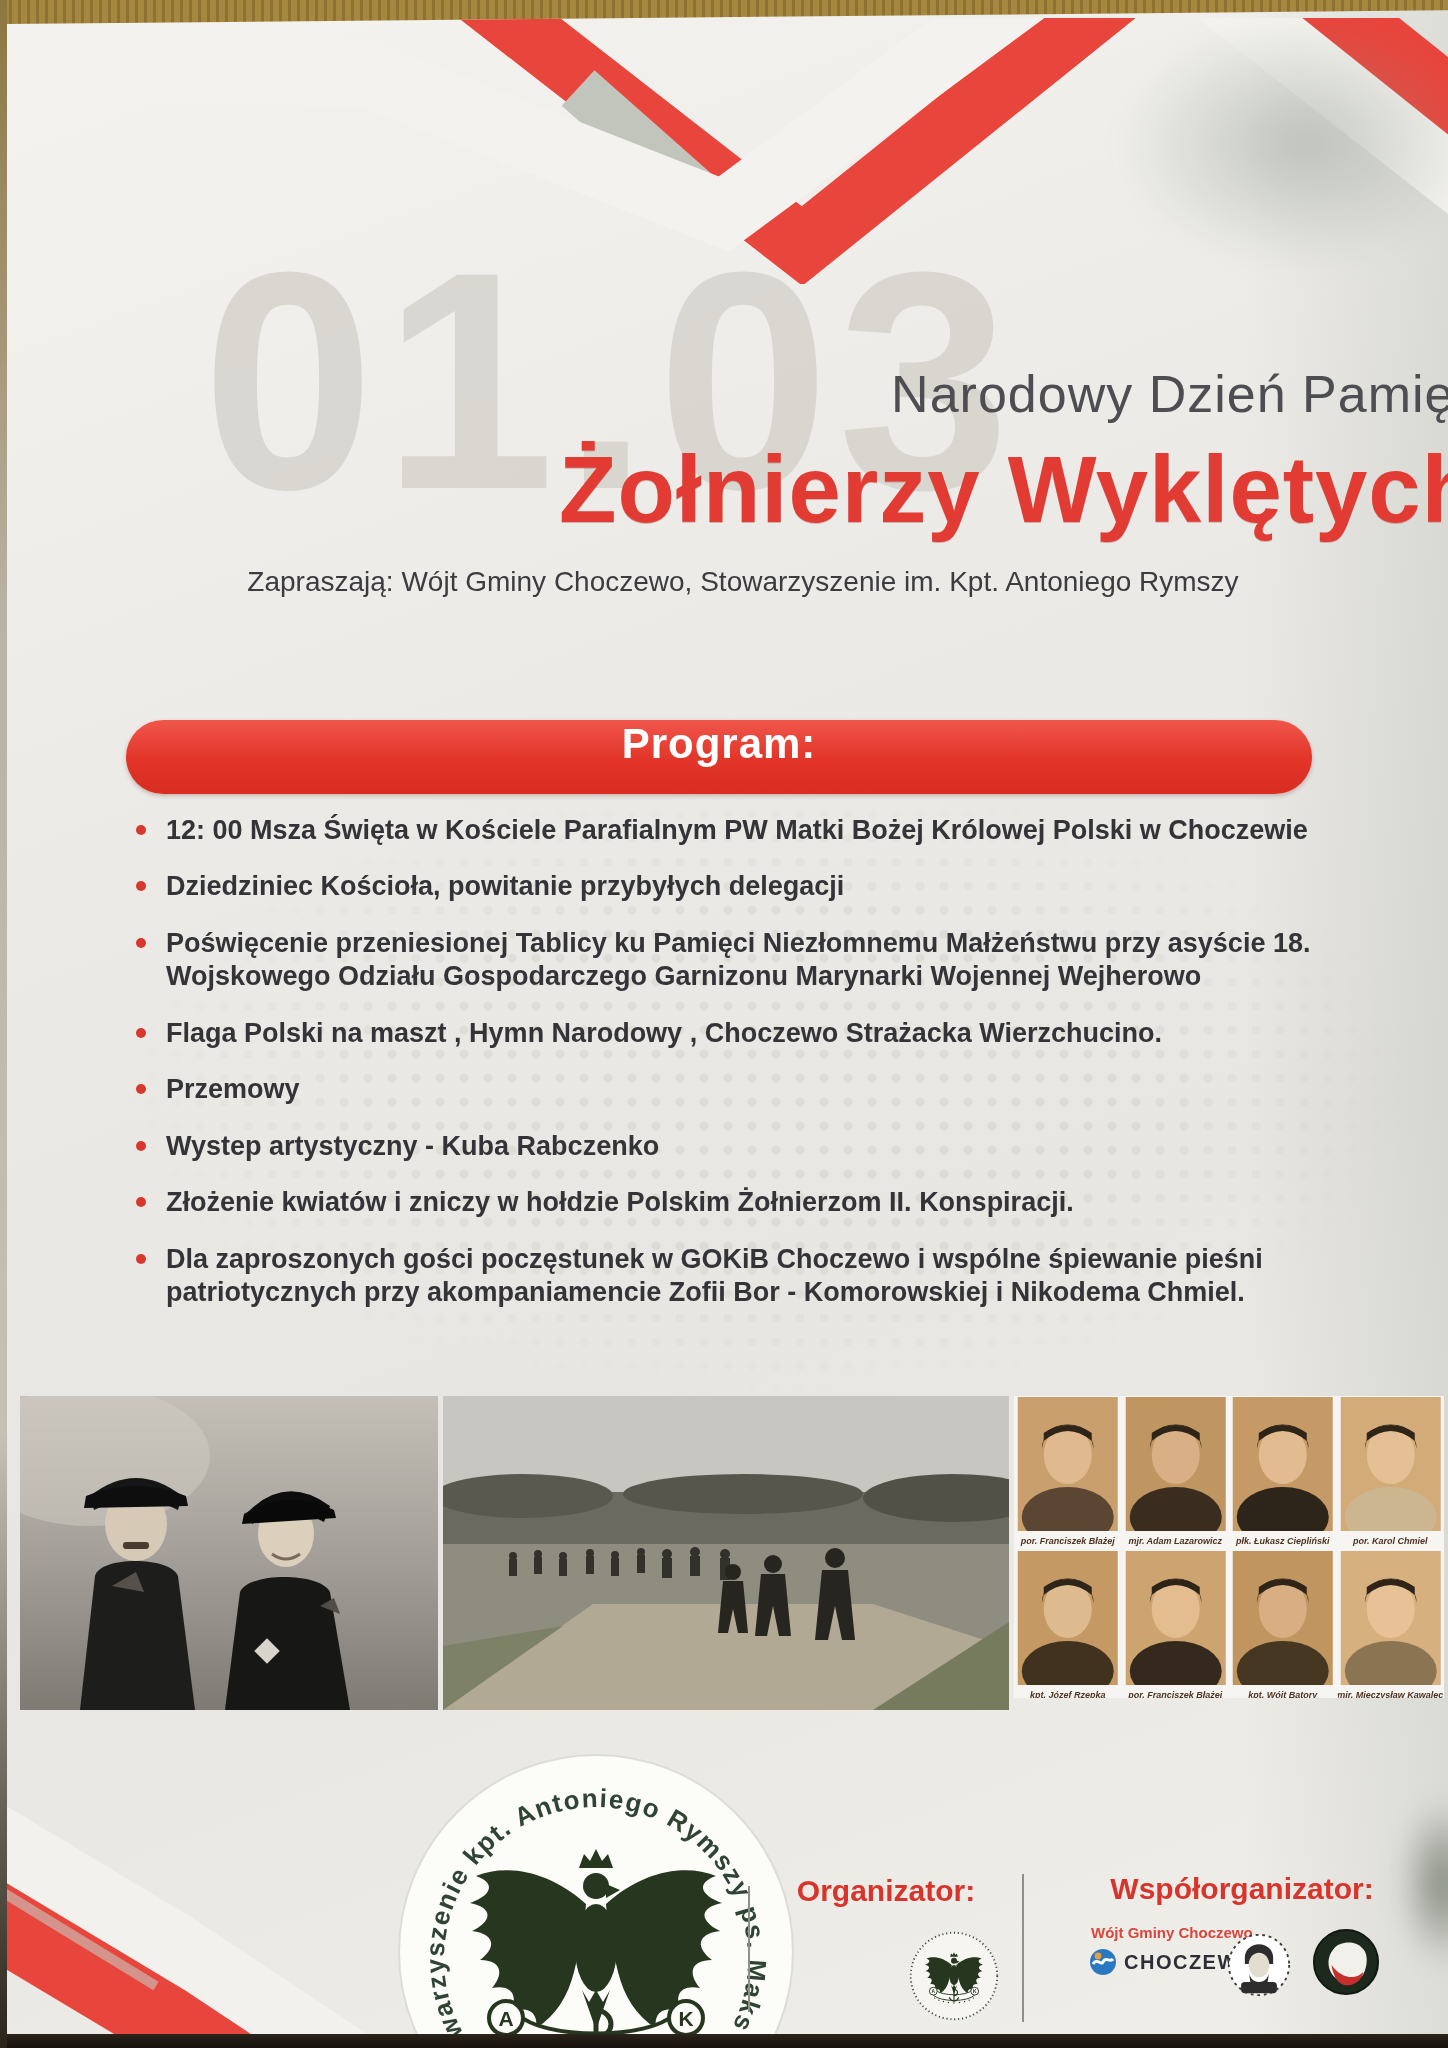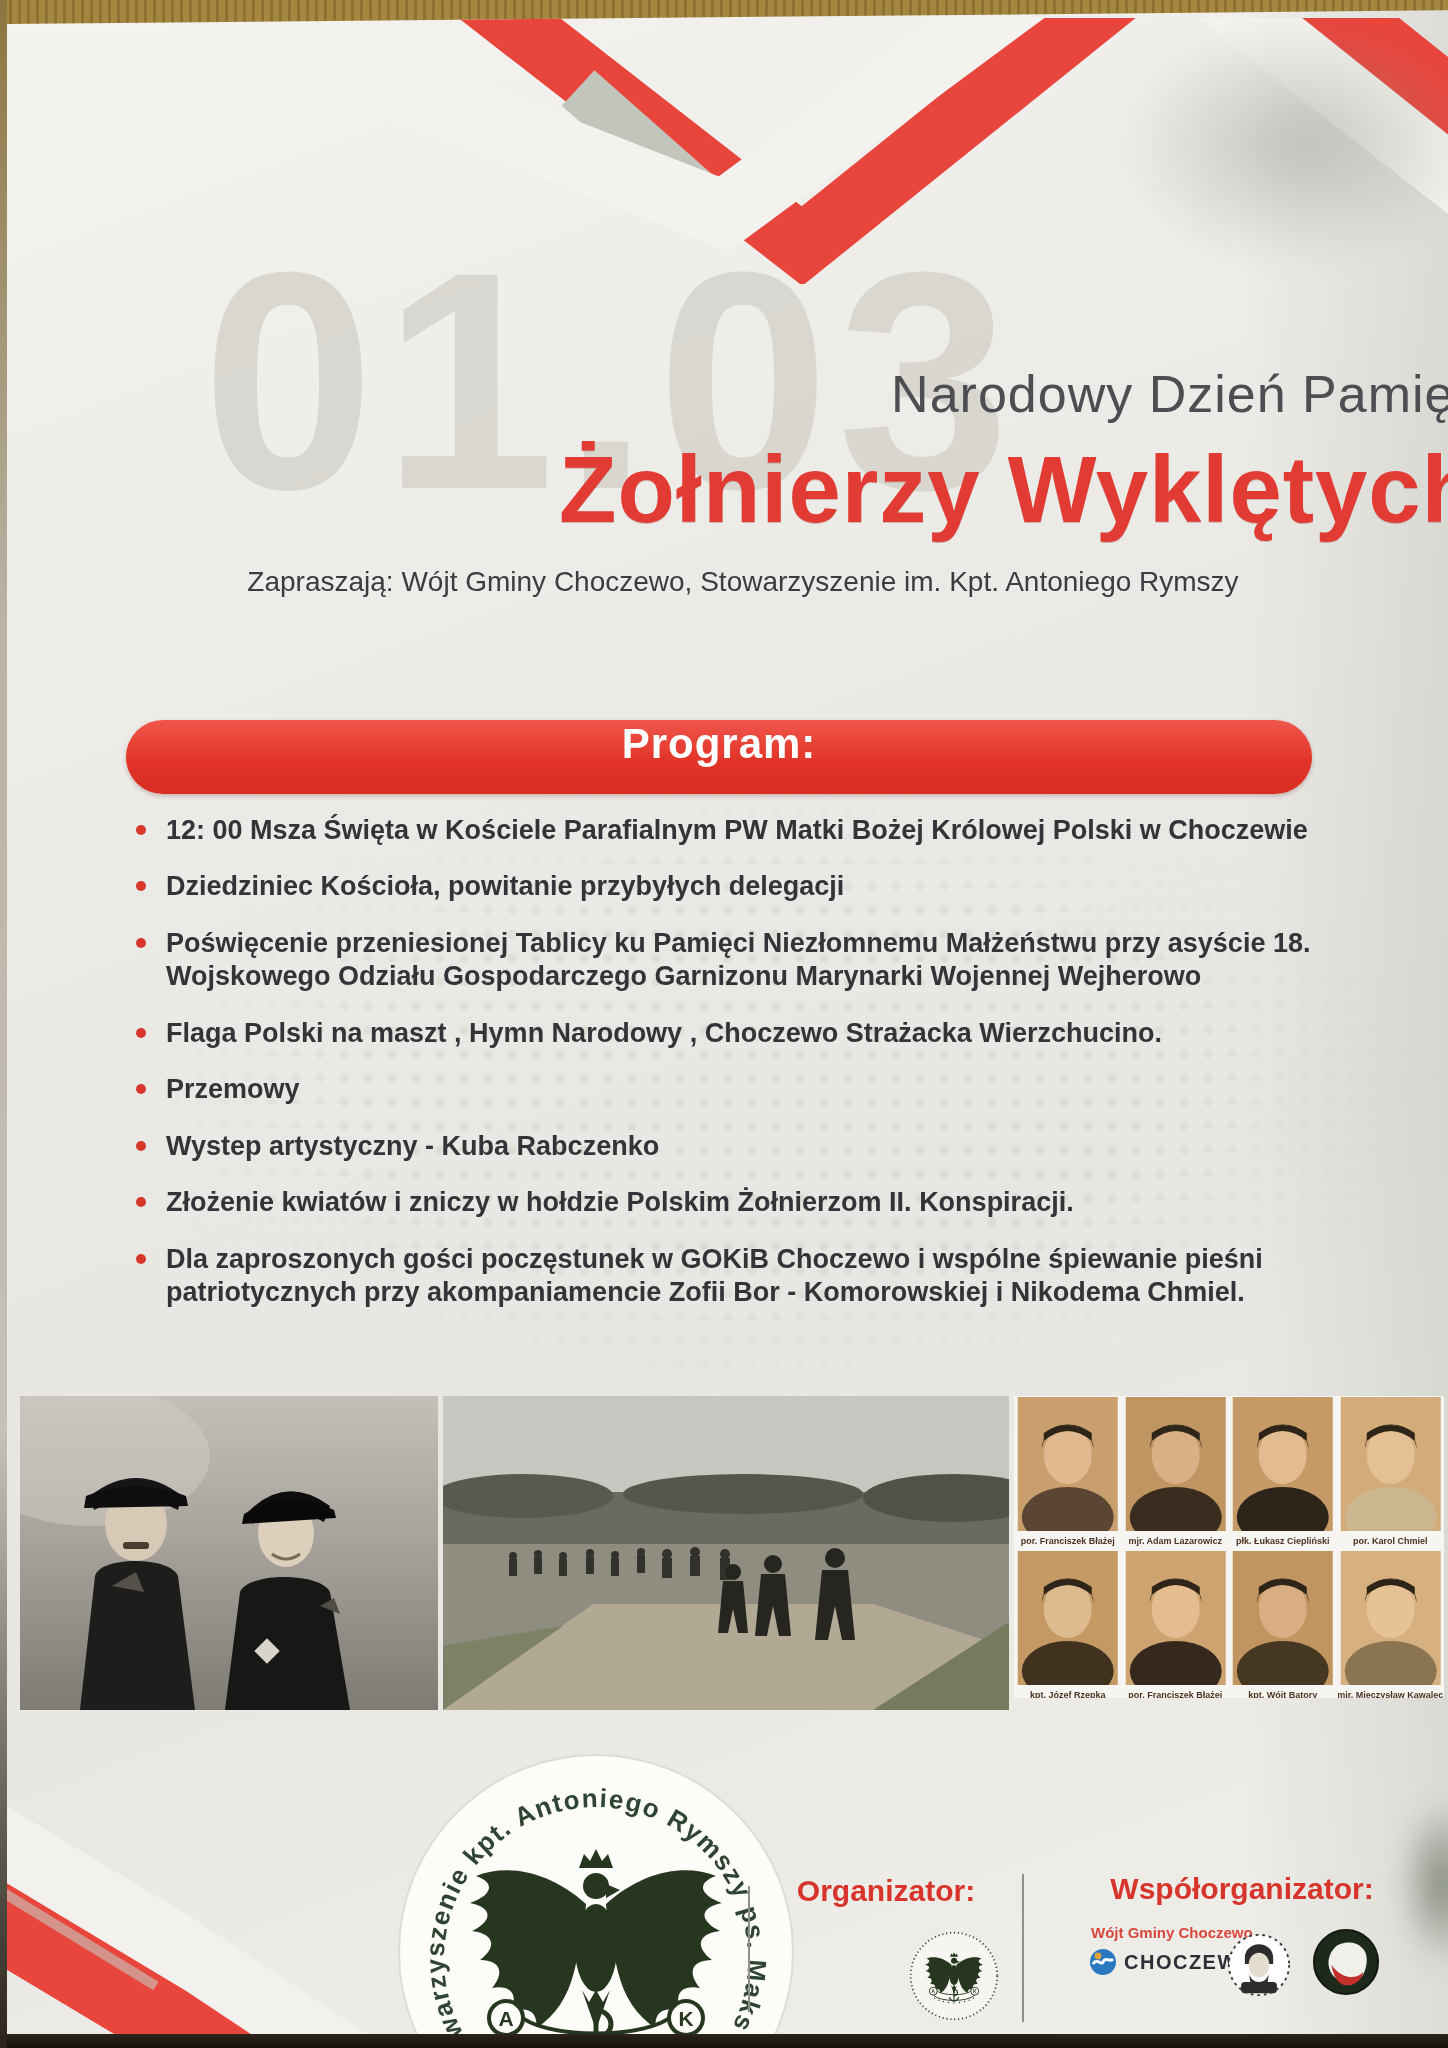--- a/index.html
+++ b/index.html
@@ -50,21 +50,21 @@
   .bullet{position:absolute;left:8px;top:11px;width:10px;height:10px;border-radius:50%;background:#d7372d;}
   
   #photos{position:absolute;left:14px;top:1388px;width:1424px;height:314px;display:flex;gap:5px;}
   .photo{position:relative;overflow:hidden;background:#777;}
   #photo-couple{width:418px;height:314px;}
   #photo-march{width:566px;height:314px;}
   #photo-grid{width:430px;height:302px;background:#f6f5f2;display:grid;
     grid-template-columns:repeat(4,1fr);grid-template-rows:134px 16px 134px 16px;gap:2px;padding:1px;box-sizing:border-box;}
   .cell{position:relative;overflow:hidden;}
   .cap{display:flex;align-items:center;justify-content:center;font-size:9px;font-weight:700;
-    color:#4d3322;background:#f6f5f2;white-space:nowrap;overflow:hidden;}
+    color:#4d3322;background:#f6f5f2;white-space:nowrap;overflow:hidden;font-style:italic;}
   .cell svg{position:absolute;inset:0;width:100%;height:100%;}
   
   #seal{position:absolute;left:390px;top:1744px;width:400px;height:400px;}
   #small-seal{position:absolute;left:902px;top:1922px;width:92px;height:92px;}
   .vline{position:absolute;width:2px;background:#90908a;}
   #vline-left{left:742px;top:1878px;height:126px;}
   #vline-right{left:1016px;top:1866px;height:148px;}
   .footer-label{position:absolute;font-size:30px;font-weight:800;color:#d7352c;text-align:center;}
   #org-label{left:778px;top:1866px;width:204px;}
   #coorg-label{left:1068px;top:1864px;width:336px;}

